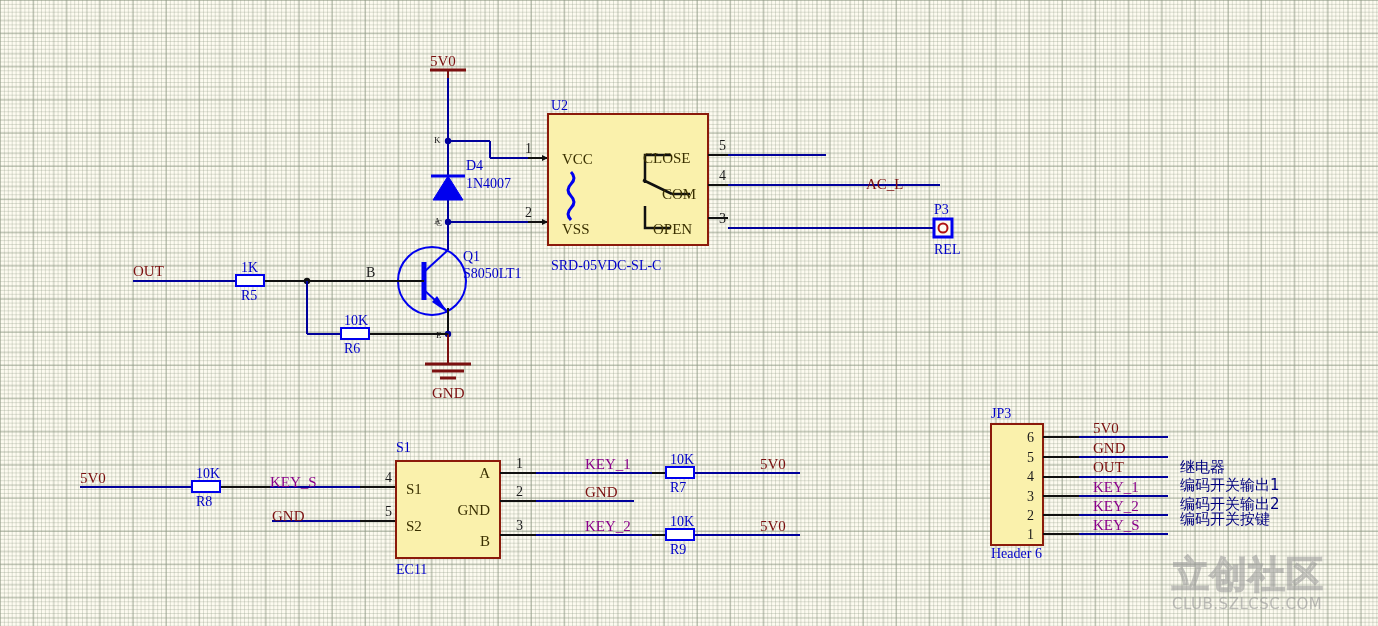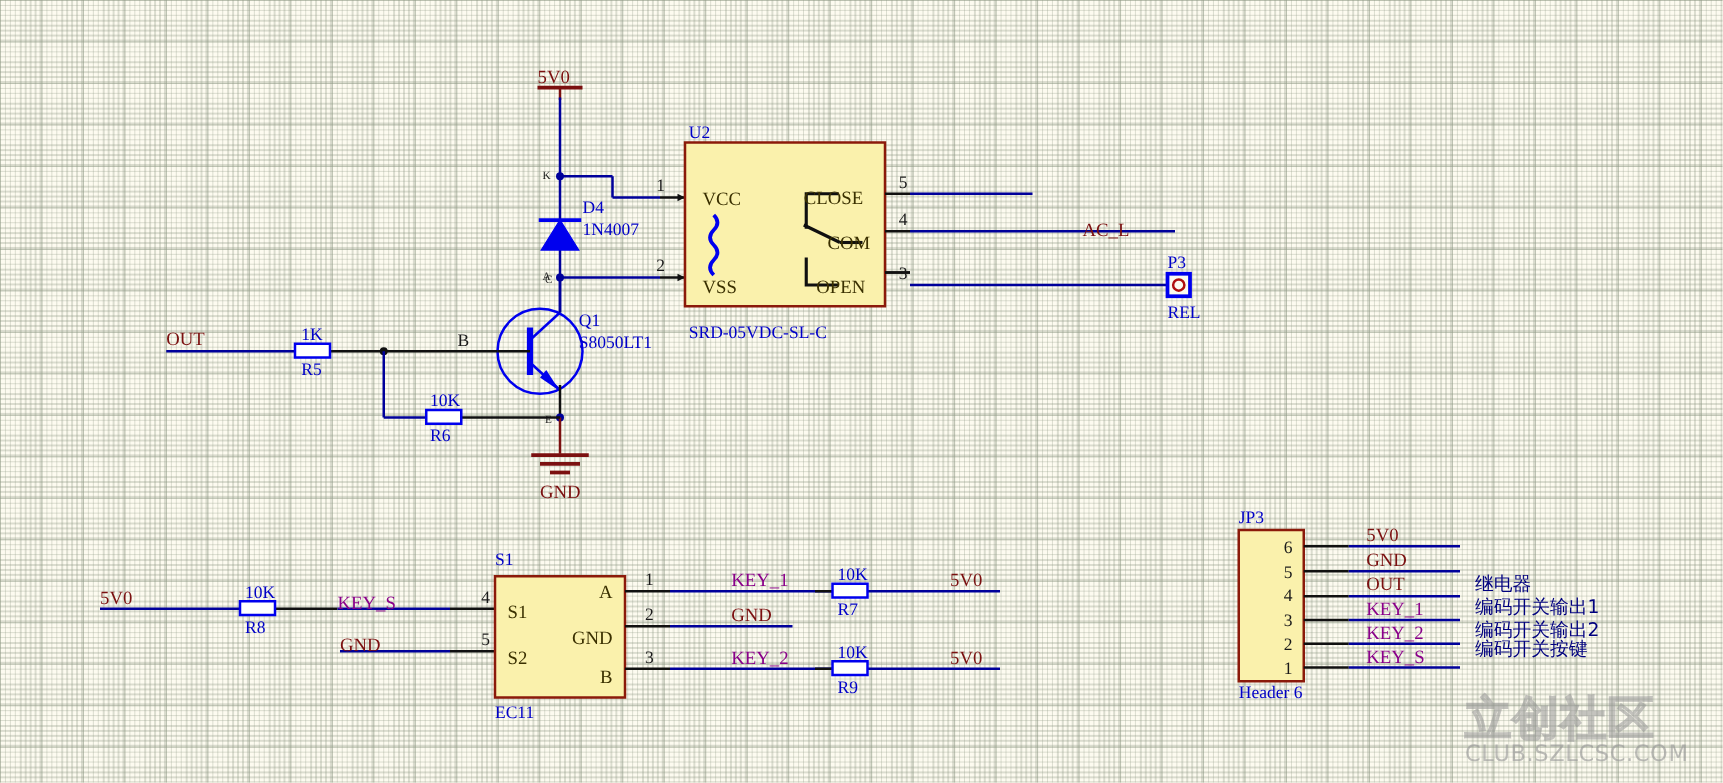--- a/index.html
+++ b/index.html
@@ -46,21 +46,21 @@
   .gndlbl{font-size:15px;fill:#7B1010;}
   .tinypin{font-size:9px;fill:#1A1A1A;}
 
   
   #wm{position:absolute;left:1172px;top:556px;width:200px;height:64px;
       pointer-events:none;}
   #wm .cn{font-family:"DejaVu Sans", sans-serif;font-size:37px;font-weight:bold;
           letter-spacing:1px;color:transparent;
           -webkit-text-stroke:1.5px rgba(150,150,150,.55);
           line-height:38px;}
-  #wm .url{font-family:"DejaVu Sans", sans-serif;font-size:18px;
+  #wm .url{font-family:"DejaVu Sans", sans-serif;font-size:15px;
            color:rgba(150,150,150,.62);letter-spacing:.5px;line-height:20px;}
 </style>
 </head>
 <body>
 
 <div id="grid"></div>
 
 <div id="sheet">
 
   <svg class="layer">

